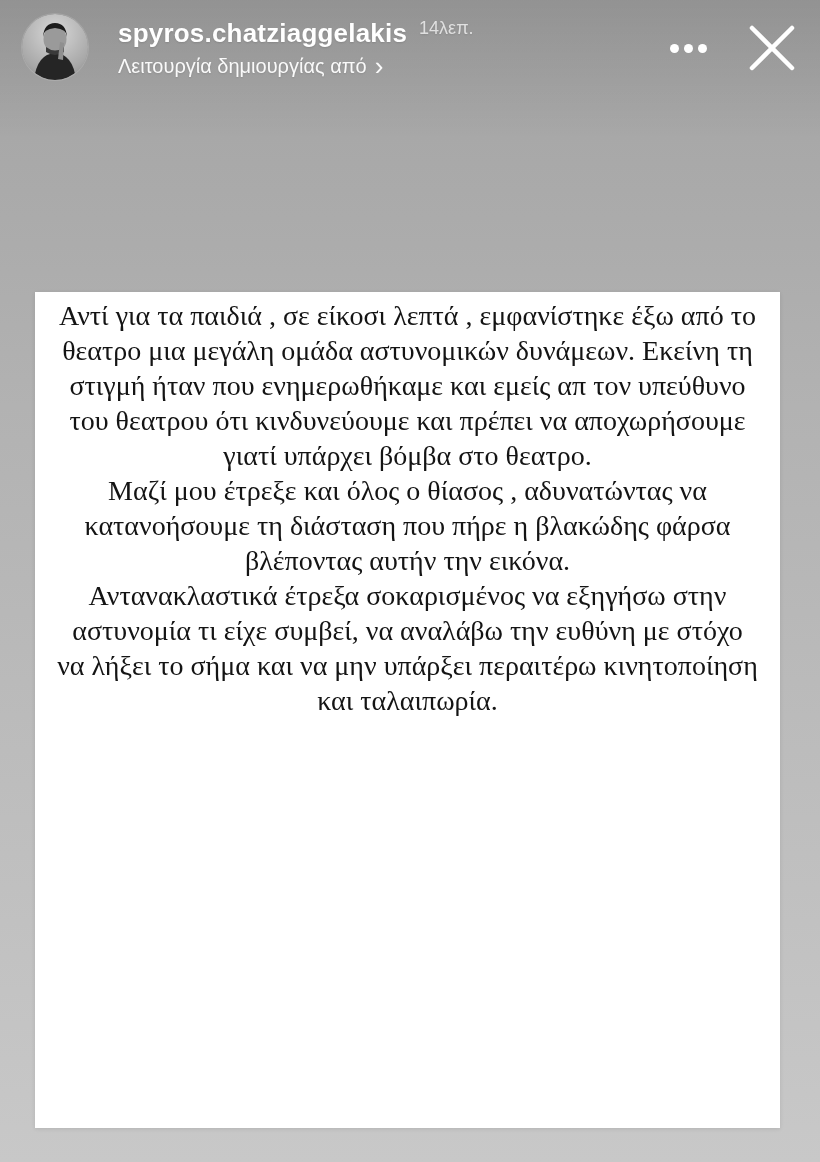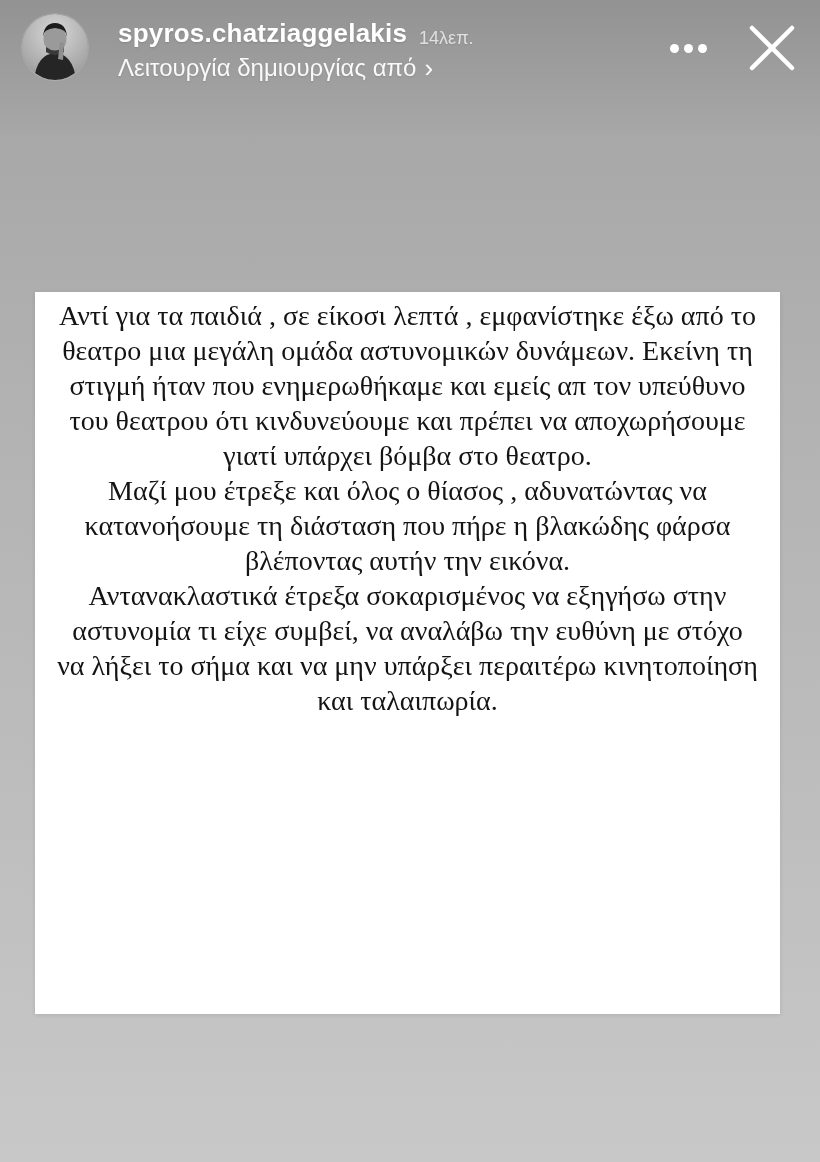--- a/index.html
+++ b/index.html
@@ -37,21 +37,21 @@
     cursor: pointer;
     box-shadow: 0 0 0 1px rgba(255,255,255,0.15);
   }
   .avatar svg { display: block; width: 100%; height: 100%; }
   .header-text {
     position: absolute;
     left: 118px; top: 18px;
   }
   .header-row1 {
     display: flex;
-    align-items: flex-end;
+    align-items: flex-start;
     gap: 12px;
     white-space: nowrap;
   }
   .username {
     color: #ffffff;
     font-size: 26px;
     font-weight: 700;
     letter-spacing: 0.2px;
     cursor: pointer;
     text-shadow: 0 1px 2px rgba(0,0,0,0.12);
@@ -65,21 +65,21 @@
   .header-row2 {
     margin-top: 5px;
     display: flex;
     align-items: center;
     gap: 8px;
     white-space: nowrap;
     cursor: pointer;
   }
   .creation-label {
     color: rgba(255,255,255,0.95);
-    font-size: 24px;
+    font-size: 20px;
     font-weight: 400;
     text-shadow: 0 1px 2px rgba(0,0,0,0.10);
   }
   .chevron {
     color: rgba(255,255,255,0.95);
     font-size: 26px;
     line-height: 24px;
     font-weight: 400;
   }
   
@@ -111,21 +111,21 @@
     background: transparent;
     border: none;
     cursor: pointer;
     padding: 0;
   }
   .close-btn svg { display: block; }
   
   .story-card {
     position: absolute;
     left: 35px; top: 292px;
-    width: 745px; height: 722px;
+    width: 745px; height: 836px;
     box-sizing: border-box;
     background: #ffffff;
     padding: 6px 22px 8px 22px;
     box-shadow: 0 1px 4px rgba(0,0,0,0.10);
   }
   .story-card p {
     margin: 0;
     color: #141414;
     font-family: "Liberation Serif", "DejaVu Serif", serif;
     font-size: 28px;

